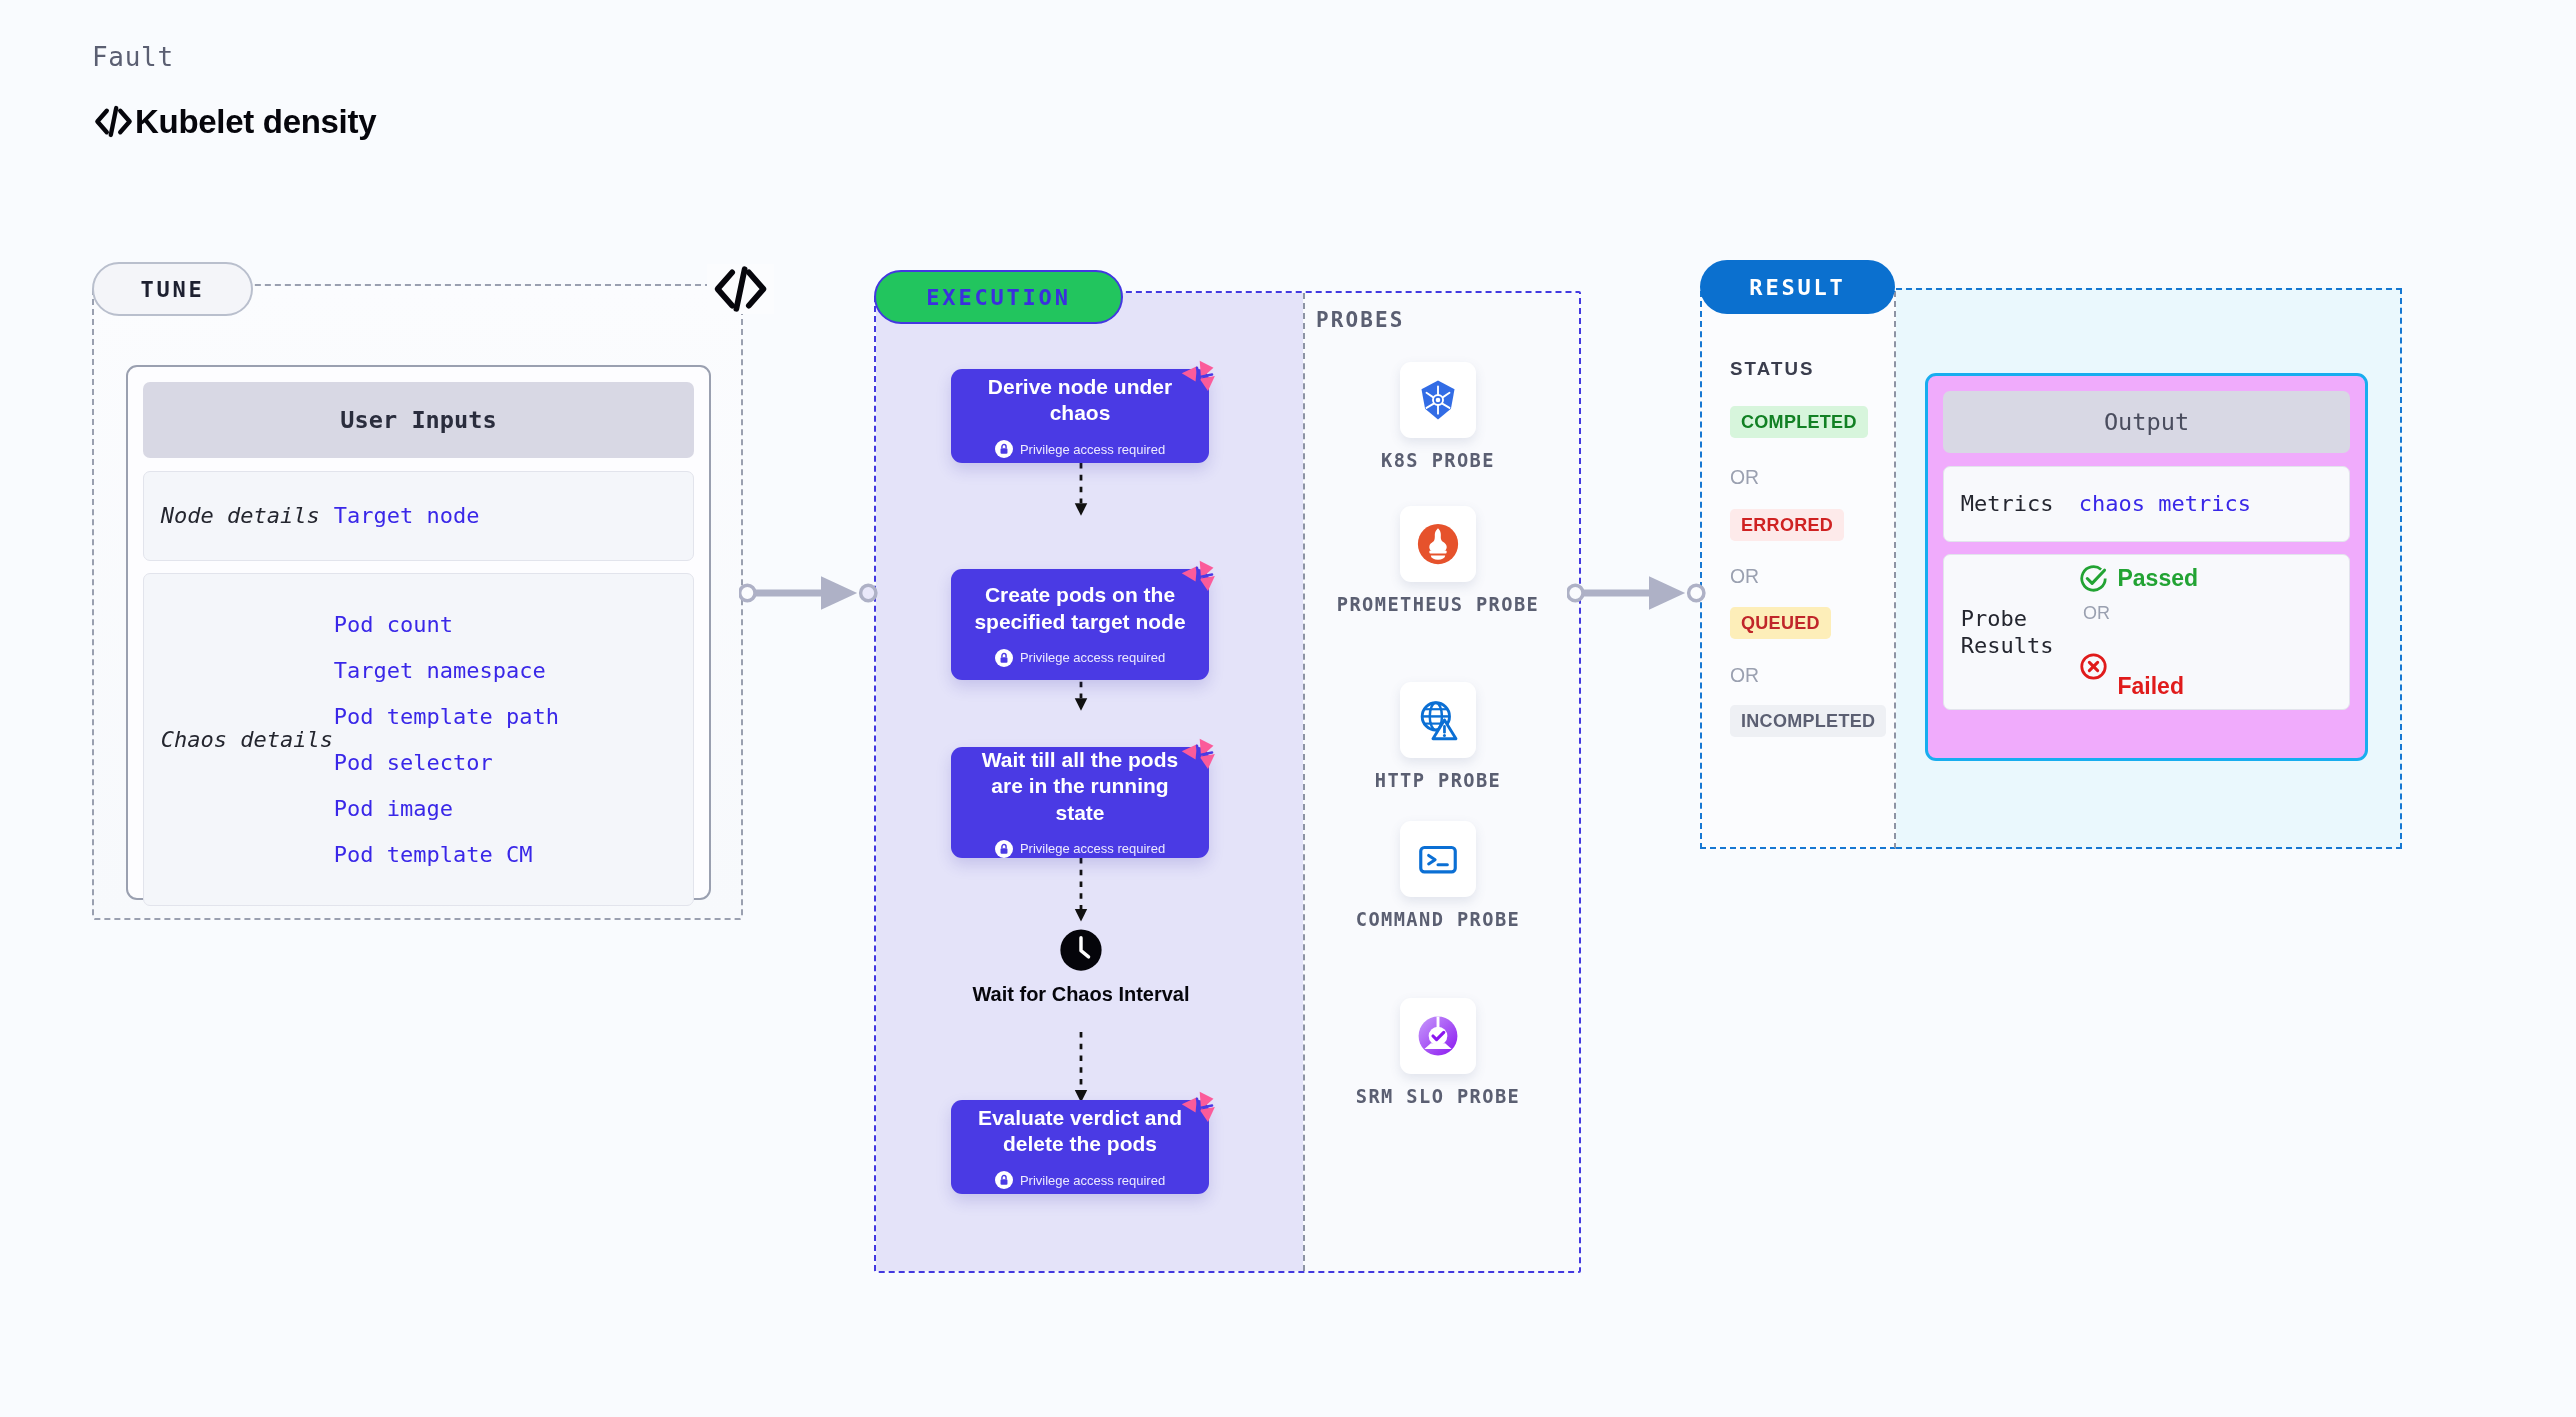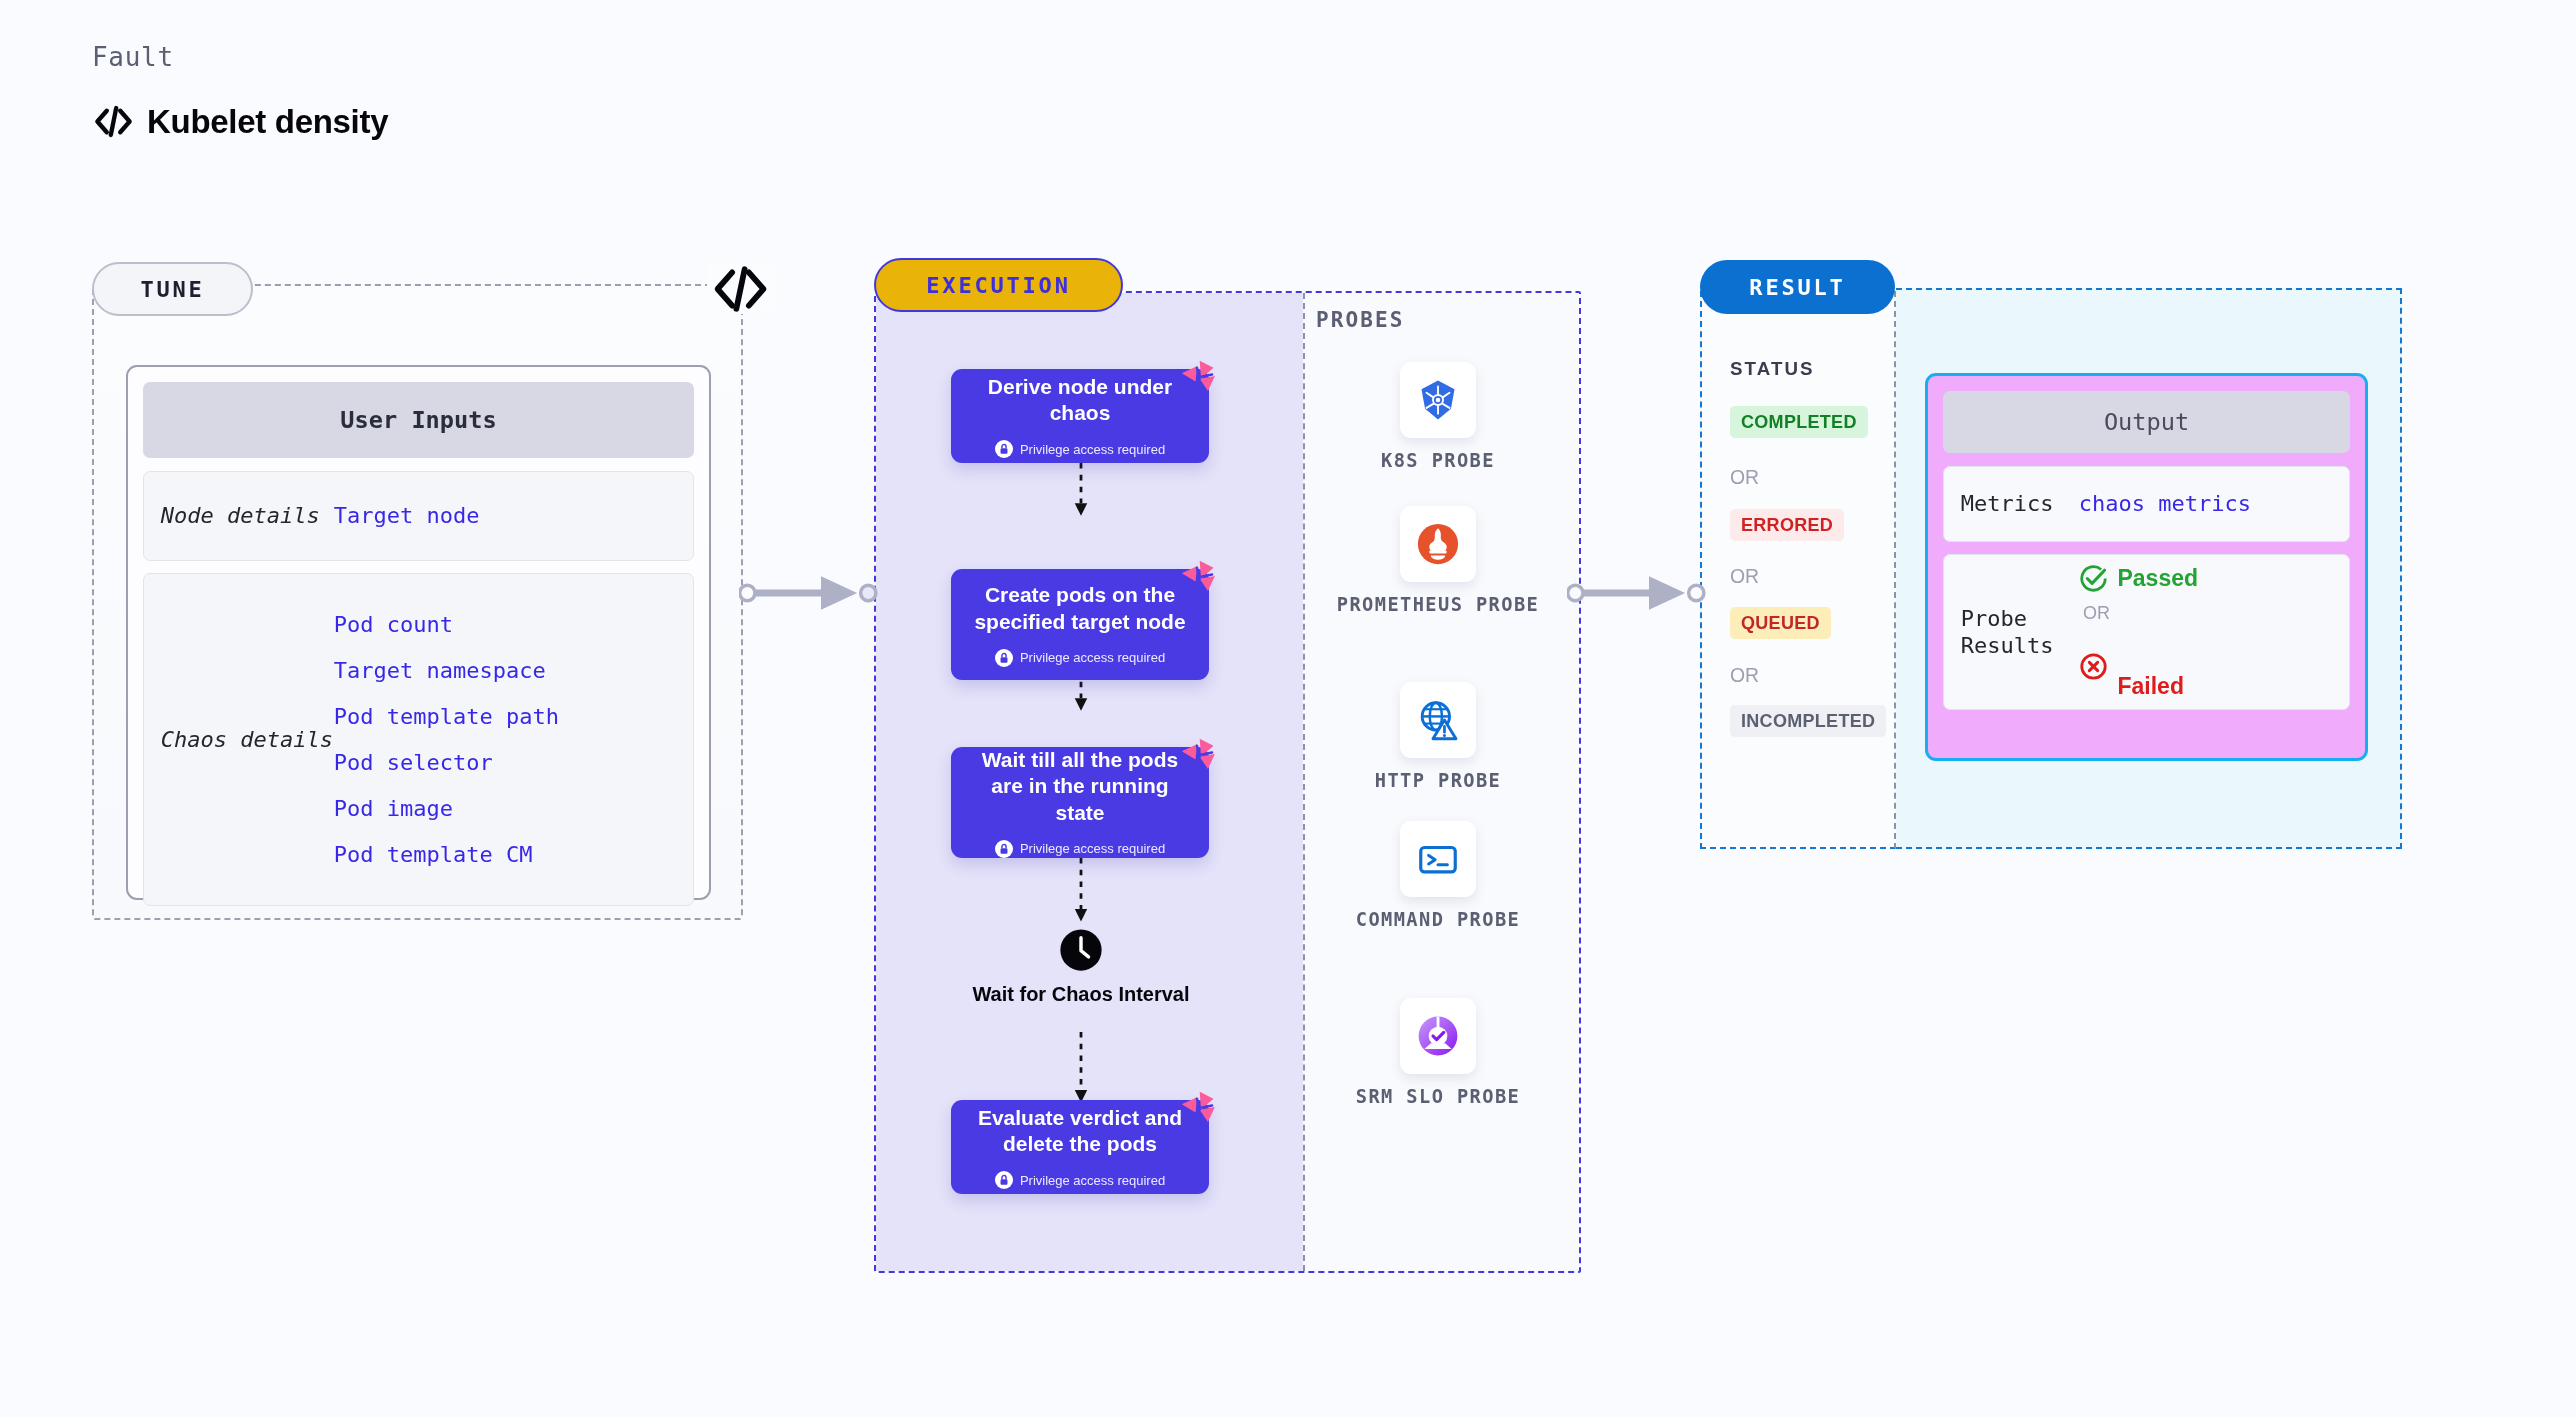--- a/index.html
+++ b/index.html
@@ -10,21 +10,21 @@
     position:relative;
     overflow:hidden;
   }
 
   
   #header { position:absolute; left:92px; top:42px; }
   #fault-label {
     font-family:"DejaVu Sans Mono","Liberation Mono",monospace;
     font-size:26px; color:#5b5f72; letter-spacing:0.7px;
   }
-  #title-row { display:flex; align-items:center; gap:12px; margin-top:28px; }
+  #title-row { display:flex; align-items:center; gap:0; margin-top:28px; }
   #code-icon-big { width:43px; height:43px; display:block; }
   #fault-title { font-size:33px; font-weight:bold; color:#06060c; letter-spacing:-0.3px; }
 
   
   .stage-pill {
     position:absolute; display:flex; align-items:center; justify-content:center;
     font-family:"DejaVu Sans Mono","Liberation Mono",monospace;
     font-weight:bold; letter-spacing:2.8px; z-index:30;
     border-radius:28px;
   }
@@ -78,22 +78,22 @@
   }
   #exec-left {
     position:absolute; left:0; top:0; width:427px; height:100%;
     background:#e4e3f9;
   }
   #exec-right {
     position:absolute; left:427px; top:0; right:0; height:100%;
     background:#f9fafd; border-left:2.1px dashed #8d93a4;
   }
   #exec-pill {
-    left:874px; top:258px; width:249px; height:54px;
-    background:#eab308; border:2.8px solid #4338e0; color:#3b2fde; font-size:22px;
+    left:874px; top:270px; width:249px; height:54px;
+    background:#22c55e; border:2.8px solid #4338e0; color:#3b2fde; font-size:22px;
   }
   #probes-label {
     position:absolute; left:1316px; top:308px;
     font-family:"DejaVu Sans Mono","Liberation Mono",monospace;
     font-size:21px; font-weight:bold; color:#5b5f72; letter-spacing:2.1px;
   }
 
   
   .step-card {
     position:absolute; background:#4a3ae4; border-radius:11px;

